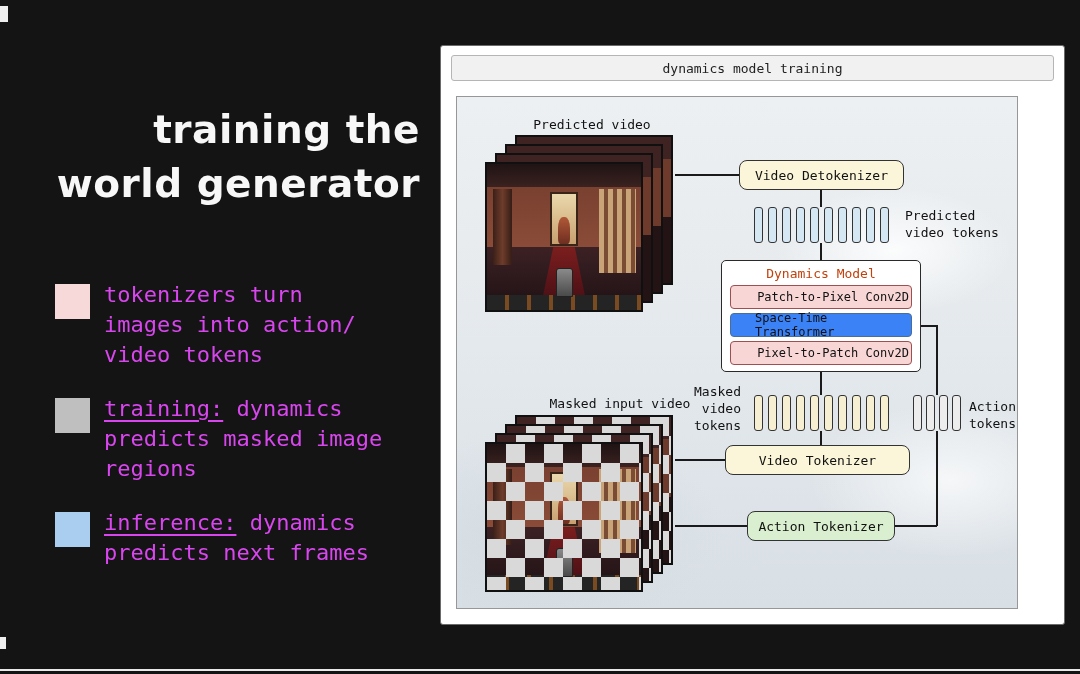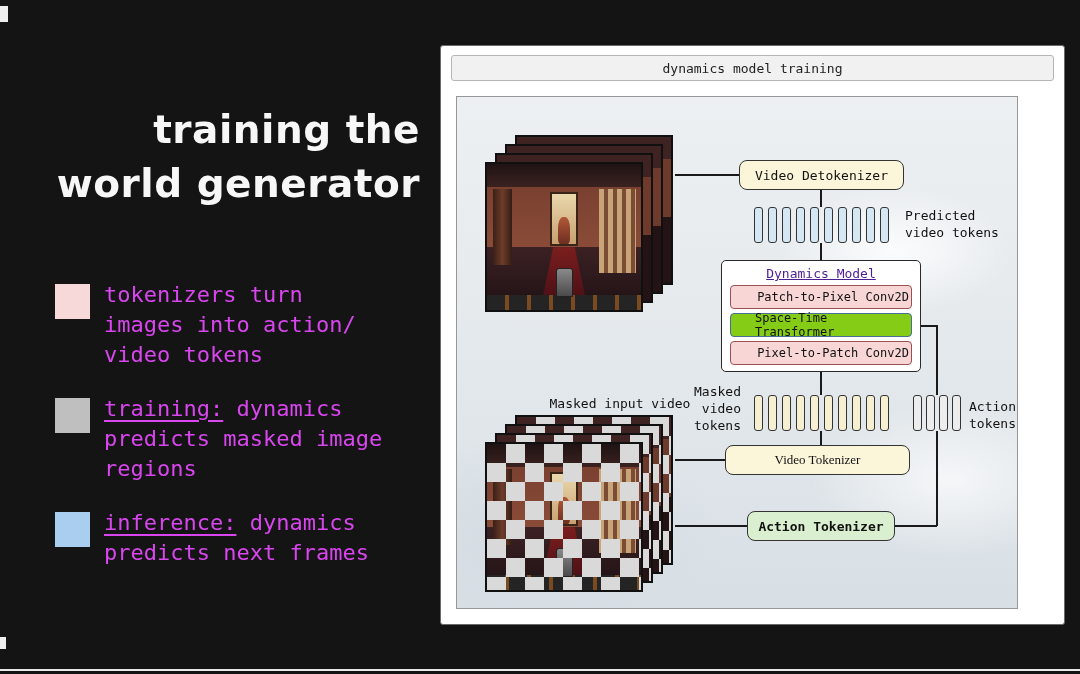--- a/index.html
+++ b/index.html
@@ -48,34 +48,34 @@
   .lbl{
     position:absolute;font:13px/1.3 "DejaVu Sans Mono",monospace;color:#111;
     white-space:pre-line;
   }
   .node{
     position:absolute;display:flex;align-items:center;justify-content:center;
     font:13px "DejaVu Sans Mono",monospace;color:#111;
     border:1.5px solid #333;border-radius:8px;box-sizing:border-box;background:#fff;
   }
   #video-detokenizer{left:282px;top:63px;width:165px;height:30px;background:#fbf6d9;}
-  #video-tokenizer{left:268px;top:348px;width:185px;height:30px;background:#fbf6d9;font-family:Liberation Serif, serif;}
-  #action-tokenizer{left:290px;top:414px;width:148px;height:30px;background:#d9efcf;font-weight:bold;}
+  #video-tokenizer{left:268px;top:348px;width:185px;height:30px;background:#fbf6d9;}
+  #action-tokenizer{left:290px;top:414px;width:148px;height:30px;background:#d9efcf;}
   #dynamics-model{
     position:absolute;left:264px;top:163px;width:200px;height:112px;
     background:#fff;border:1.5px solid #2a2a2a;border-radius:5px;box-sizing:border-box;
   }
-  .dm-title{text-align:center;font:13px "DejaVu Sans Mono",monospace;color:#4c1d95;margin-top:5px;text-decoration:underline;}
+  .dm-title{text-align:center;font:13px "DejaVu Sans Mono",monospace;color:#c2410c;margin-top:5px;}
   .dm-layer{
     margin:4px 8px 0;height:24px;border:1px solid #555;border-radius:4px;
     display:flex;align-items:center;justify-content:center;
     font:12px "DejaVu Sans Mono",monospace;color:#111;box-sizing:border-box;padding-left:24px;
   }
   .dm-pink{background:#f9d6d6;border-color:#9c5050;}
-  .dm-blue{background:#84cc16;border-color:#4a6f96;}
+  .dm-blue{background:#3b82f6;border-color:#4a6f96;}
   
   .strip{position:absolute;display:flex;gap:5px;justify-content:center;align-items:stretch;}
   .bar{width:9px;border:1.5px solid #333;border-radius:3px;box-sizing:border-box;}
   #pred-strip{left:292px;top:110px;width:145px;height:36px;}
   #pred-strip .bar{background:#d6e7f4;}
   #masked-strip{left:292px;top:298px;width:145px;height:36px;}
   #masked-strip .bar{background:#f6efd2;}
   #action-strip{left:456px;top:298px;width:48px;height:36px;gap:4px;}
   #action-strip .bar{background:#ededed;}
   
@@ -136,20 +136,21 @@
     <div class="bullet-text"><span class="prefix">inference:</span><span> dynamics
 predicts next frames</span></div>
   </div>
 </div>
 
 <div class="panel">
   <div class="panel-header">dynamics model training</div>
 
   <div class="canvas">
 
+    <div class="lbl" style="left:0;top:20px;width:270px;text-align:center;">Predicted video</div>
     <div class="lbl" style="left:0;top:299px;width:270px;text-align:center;padding-left:28px;">Masked input video</div>
     <div class="lbl" style="left:448px;top:111px;width:115px;">Predicted
 video tokens</div>
     <div class="lbl" style="left:206px;top:287px;width:78px;text-align:right;">Masked
 video
 tokens</div>
     <div class="lbl" style="left:512px;top:302px;width:70px;">Action
 tokens</div>
 
     <div class="line" style="left:218px;top:77px;width:64px;height:2px;"></div>

